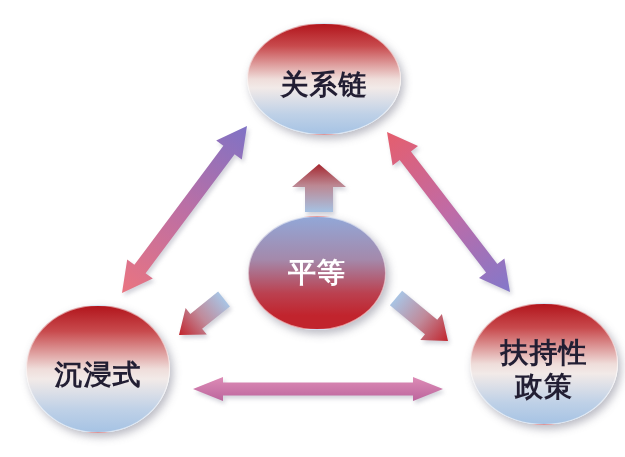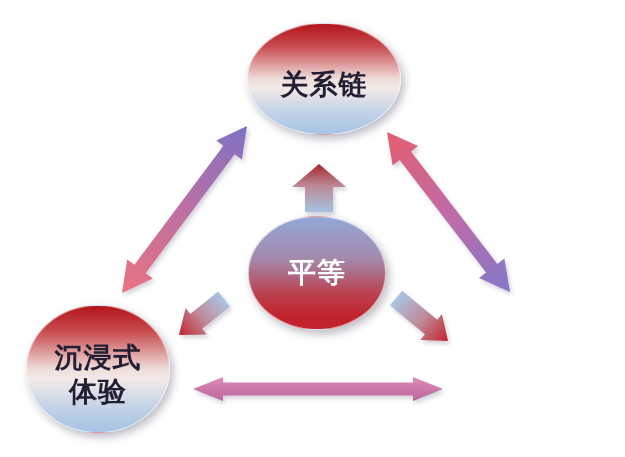--- a/index.html
+++ b/index.html
@@ -107,21 +107,24 @@
 
     <polygon fill="url(#g-right-small)" points="448,341 420.3,340.1 425,334.3 389.9,305.3 402.1,290.7 437.2,319.7 441.9,313.9"></polygon>
   </svg>
 
   <div class="node outer node-top">
     <div>关系链</div>
   </div>
 
   <div class="node outer node-left">
     <div>沉浸式</div>
-    <div>体验</div>
   </div>
 
+  <div class="node outer node-right">
+    <div>扶持性</div>
+    <div>政策</div>
+  </div>
 
   <div class="node center node-center">
     <div>平等</div>
   </div>
 
 </div>
 
 </body></html>

